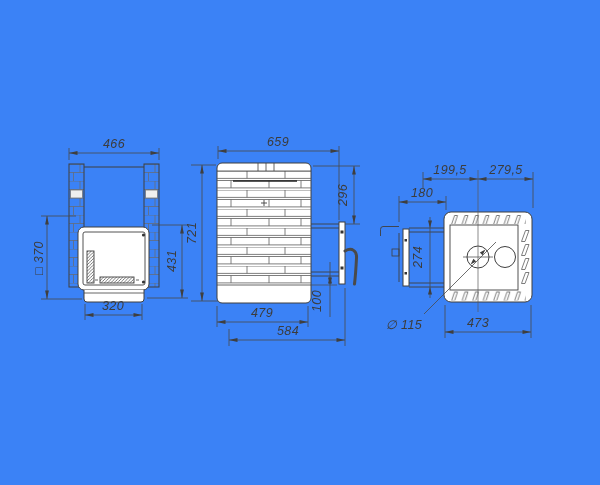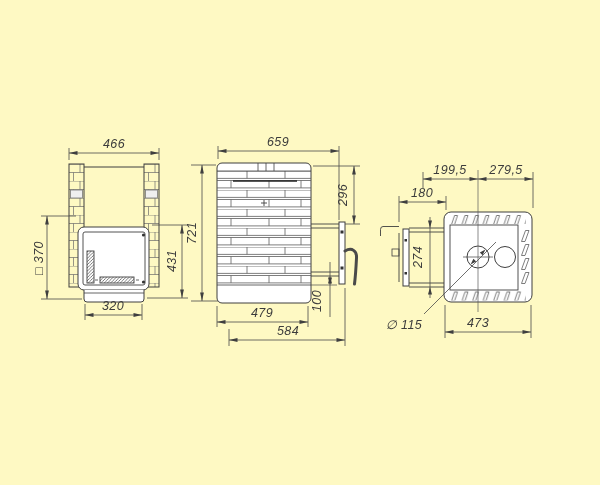--- a/index.html
+++ b/index.html
@@ -1,16 +1,16 @@
 <!DOCTYPE html>
 <html><head>
 <meta charset="utf-8">
 <style>
   html,body{margin:0;padding:0;background:#fff;}
-  .stage{position:relative;width:600px;height:485px;background:#fef9c3;overflow:hidden;
+  .stage{position:relative;width:600px;height:485px;background:#3b82f6;overflow:hidden;
          font-family:"Liberation Sans",sans-serif;}
   svg{position:absolute;left:0;top:0;}
   text.dim{font-family:"Liberation Sans",sans-serif;font-style:italic;font-size:12.5px;
            fill:#3c3c3c;letter-spacing:0.4px;}
 </style>
 </head>
 <body>
 
 <div class="stage">
 <svg width="600" height="485" viewBox="0 0 600 485">

